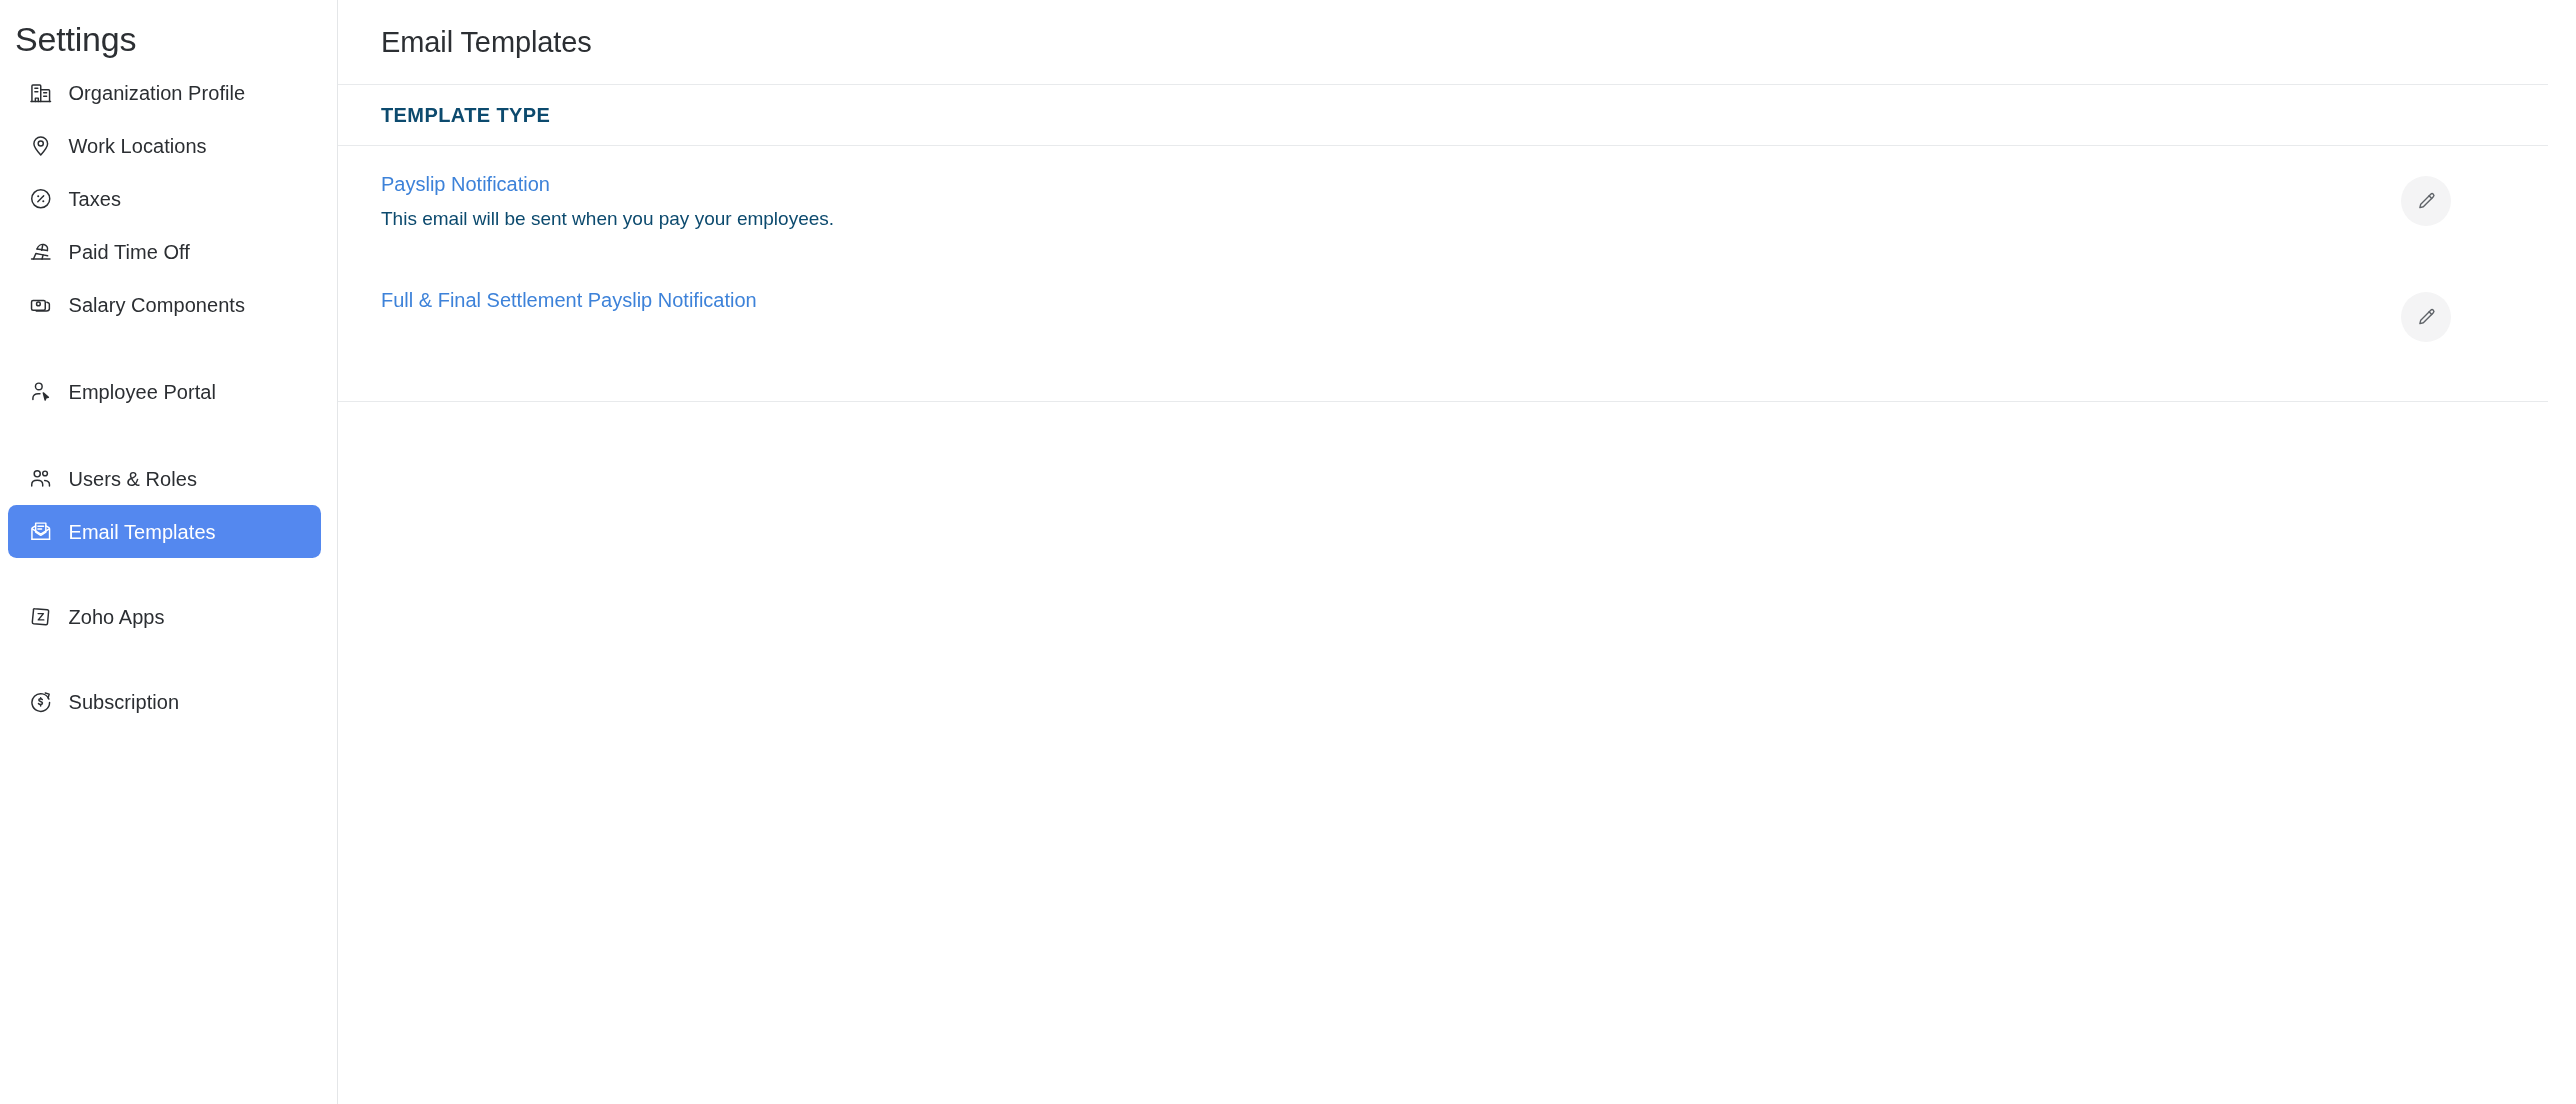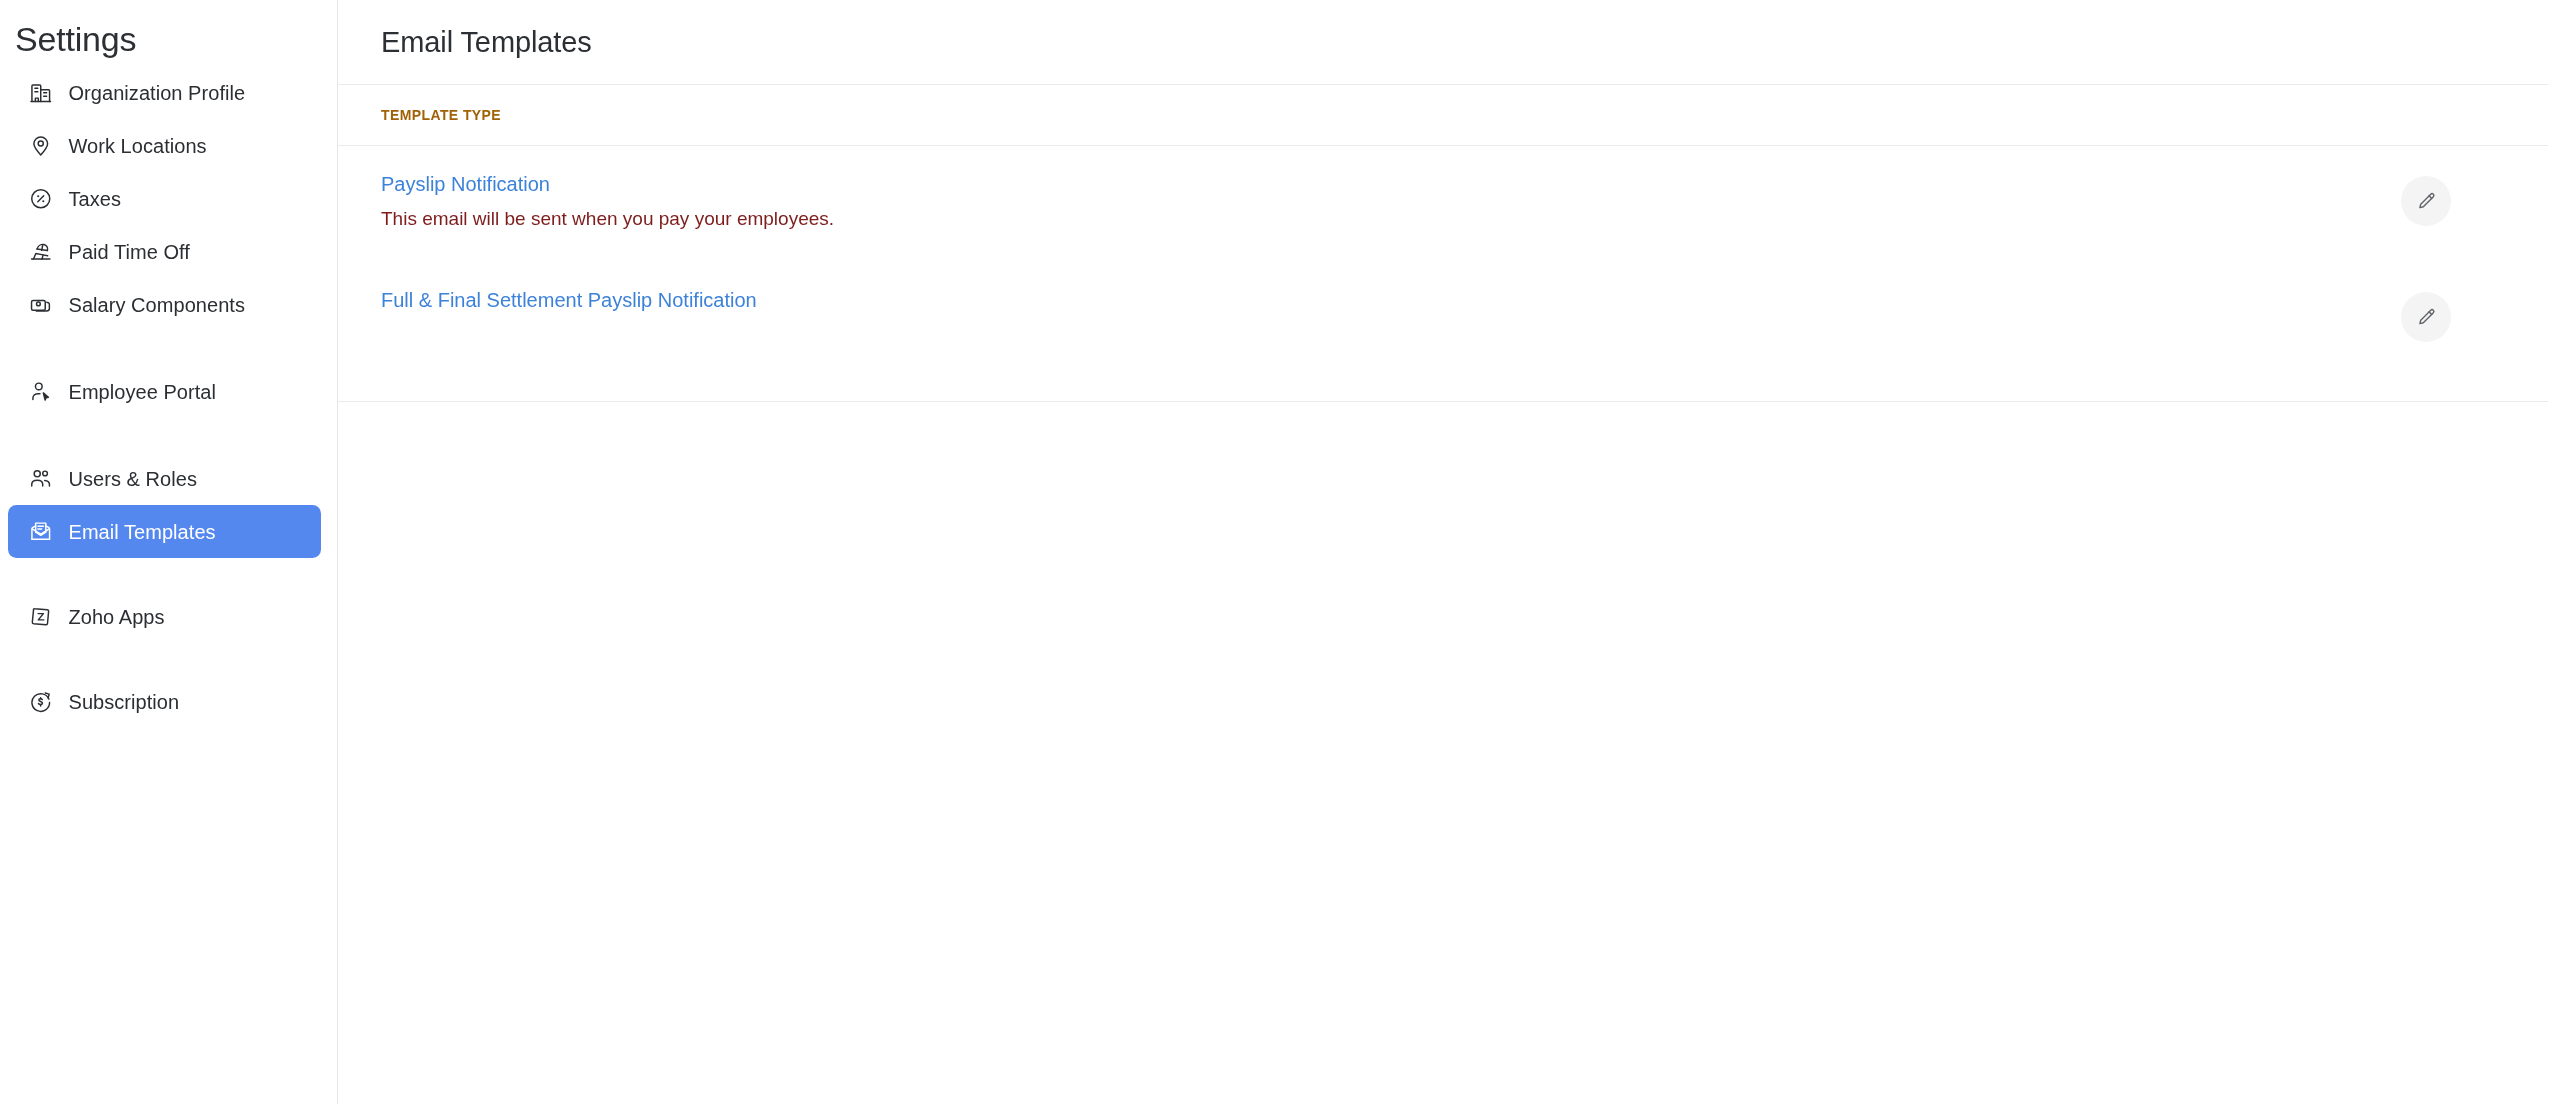--- a/index.html
+++ b/index.html
@@ -115,23 +115,23 @@
   .table-head {
     height: 61px;
     min-height: 61px;
     display: flex;
     align-items: center;
     padding-left: 43px;
     border-bottom: 0.9px solid #e8eaec;
   }
 
   .col-header {
-    font-size: 14px;
+    font-size: 20px;
     font-weight: 700;
-    color: #a16207;
+    color: #0c4a6e;
     letter-spacing: 0.4px;
   }
 
   .table-body {
     border-bottom: 0.9px solid #e8eaec;
     padding: 24.4px 0 24.4px 0;
   }
 
   .tmpl-row {
     display: flex;
@@ -149,21 +149,21 @@
     color: #3d82d9;
     line-height: 28px;
     cursor: pointer;
     text-decoration: none;
     white-space: nowrap;
   }
 
   .tmpl-desc {
     font-size: 19px;
     font-weight: 400;
-    color: #7f1d1d;
+    color: #0c4a6e;
     line-height: 28px;
     margin-top: 6.6px;
     white-space: nowrap;
   }
 
   .edit-btn {
     width: 50px;
     height: 50px;
     min-width: 50px;
     border-radius: 50%;

